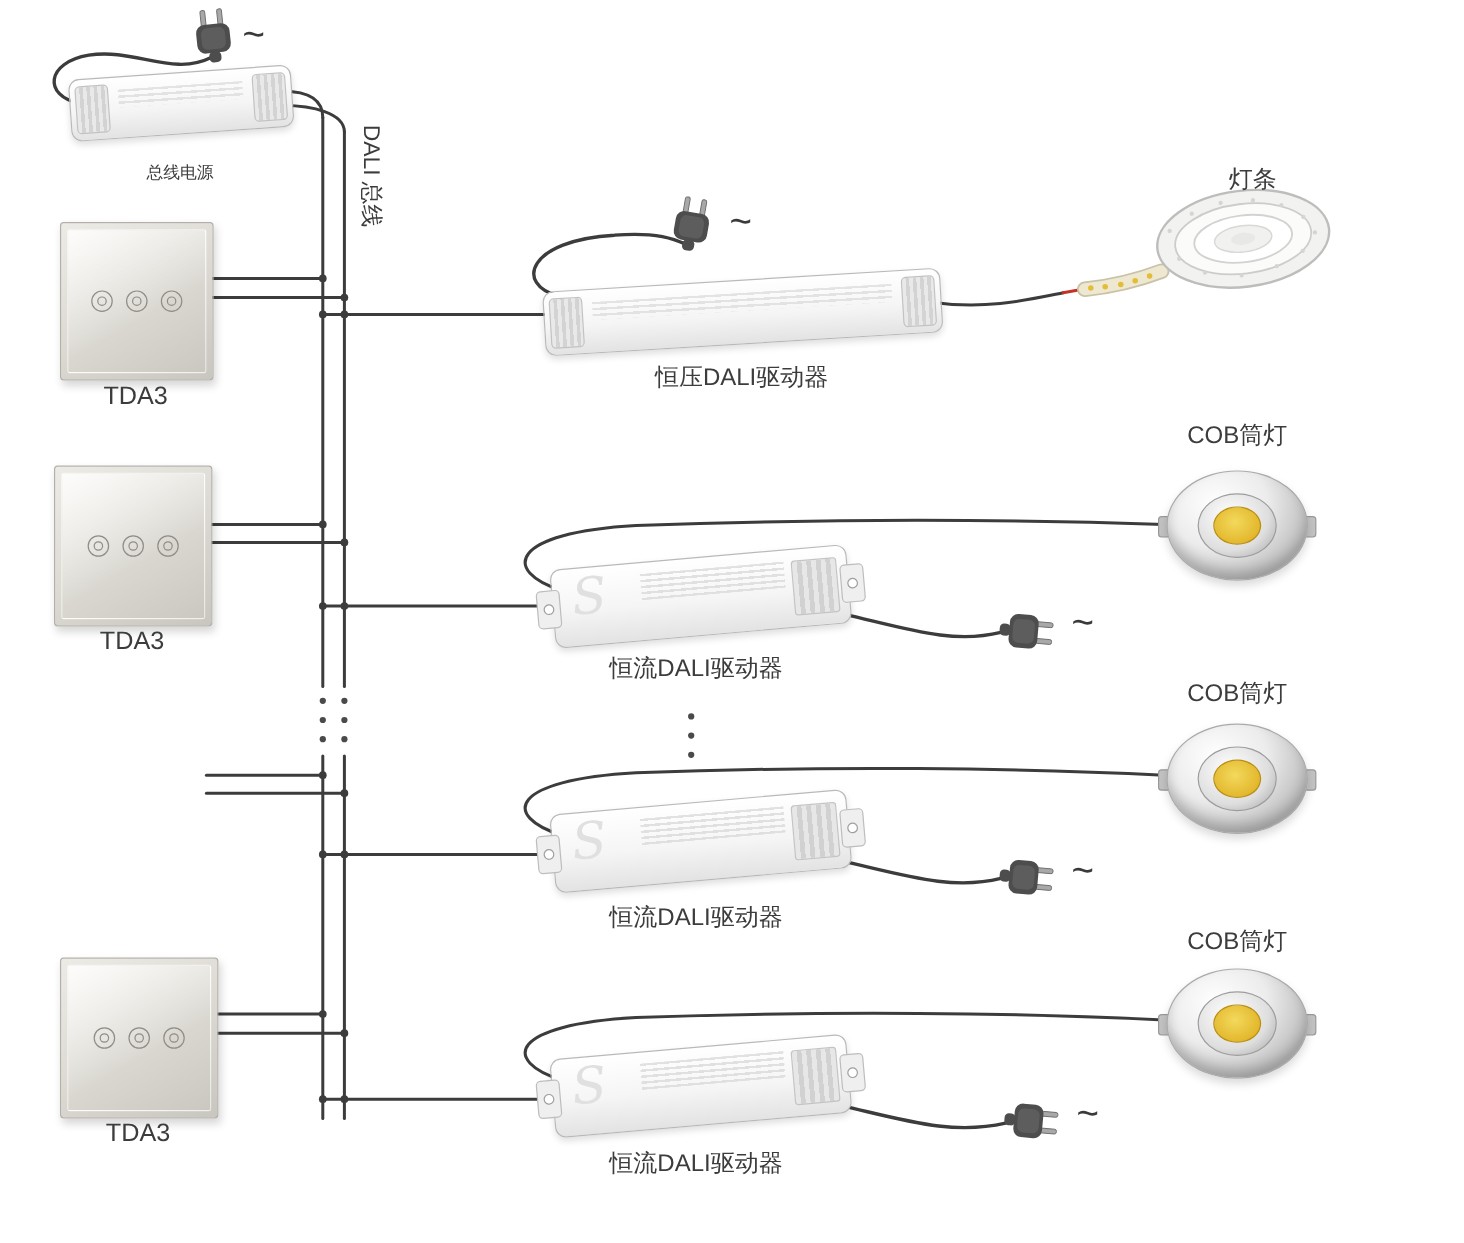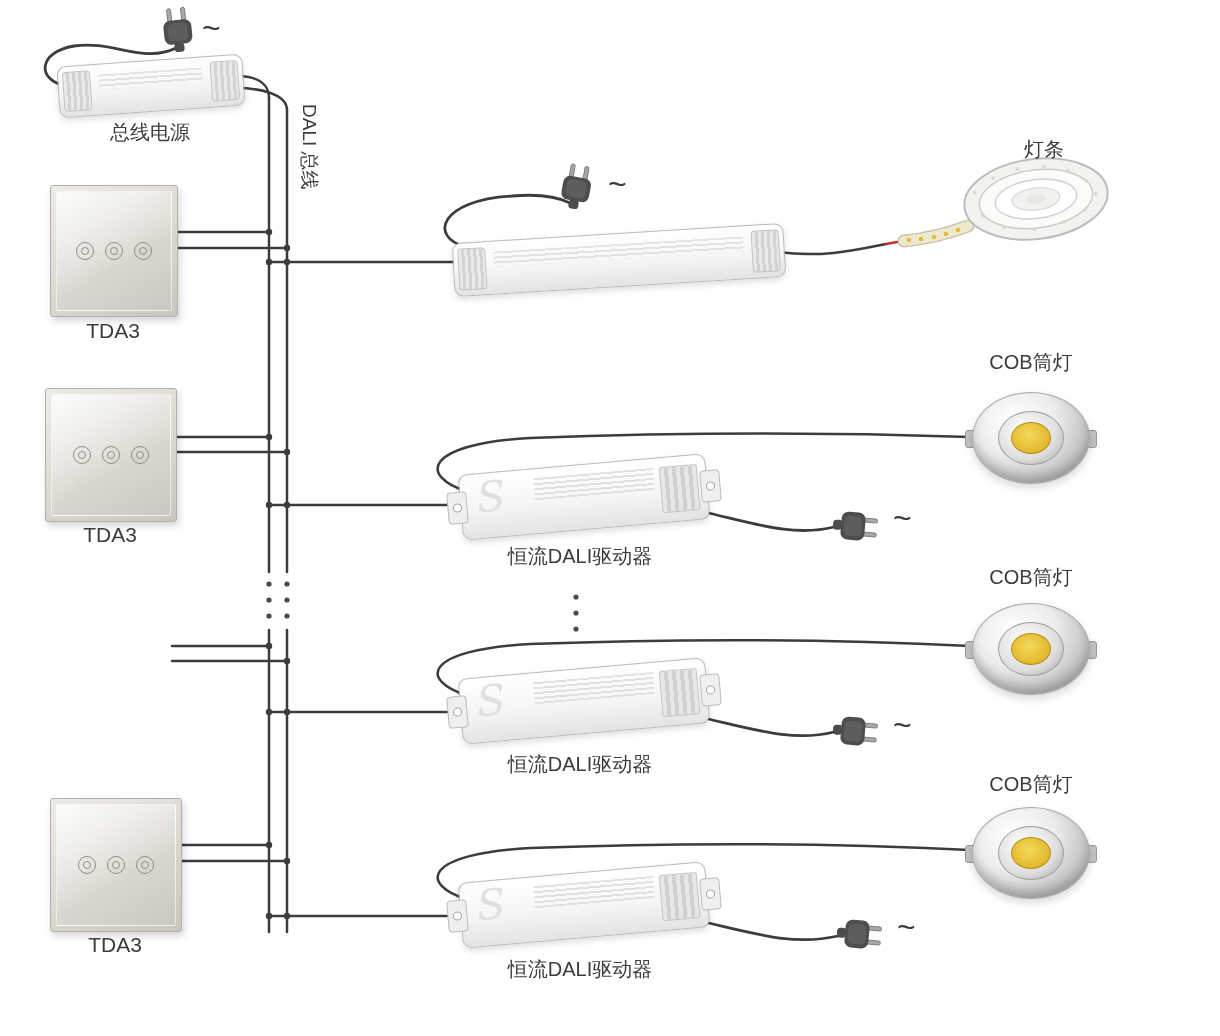--- a/index.html
+++ b/index.html
@@ -195,21 +195,21 @@
   <span class="tilde" style="left:608px;top:168px">~</span>
   <span class="tilde" style="left:893px;top:502px">~</span>
   <span class="tilde" style="left:893px;top:709px">~</span>
   <span class="tilde" style="left:897px;top:911px">~</span>
 
   <div class="dev" style="left:58px;top:60px;width:184px;height:50px;transform:rotate(-4deg)">
     <span class="dev-end dev-end-l"></span>
     <span class="dev-end dev-end-r"></span>
     <span class="dev-print"></span>
   </div>
-  <div class="lbl" style="left:58px;top:119px;width:184px;font-size:20px">总线电源</div>
+  <div class="lbl" style="left:58px;top:135px;width:184px;font-size:14px">总线电源</div>
 
   <div class="bus-label">DALI 总线</div>
 
   <div class="tda" style="left:50px;top:185px;width:126px;height:130px">
     <span class="tda-face"></span>
     <span class="tda-btns">
       <span class="tda-btn"></span>
       <span class="tda-btn"></span>
       <span class="tda-btn"></span>
     </span>
@@ -234,20 +234,21 @@
       <span class="tda-btn"></span>
     </span>
   </div>
   <div class="lbl" style="left:50px;top:933px;width:130px;font-size:21px">TDA3</div>
 
   <div class="dev" style="left:453px;top:233px;width:330px;height:52px;transform:rotate(-3.5deg)">
     <span class="dev-end dev-end-l"></span>
     <span class="dev-end dev-end-r"></span>
     <span class="dev-print"></span>
   </div>
+  <div class="lbl" style="left:453px;top:301px;width:330px;font-size:20px">恒压DALI驱动器</div>
 
   <div class="lbl" style="left:984px;top:136px;width:120px;font-size:20px">灯条</div>
 
   <div class="dev" style="left:460px;top:464px;width:246px;height:64px;transform:rotate(-5deg)">
     <span class="cc-tab cc-tab-l"></span>
     <span class="cc-tab cc-tab-r"></span>
     <span class="dev-logo">S</span>
     <span class="cc-print"></span>
     <span class="cc-terminal"></span>
   </div>

